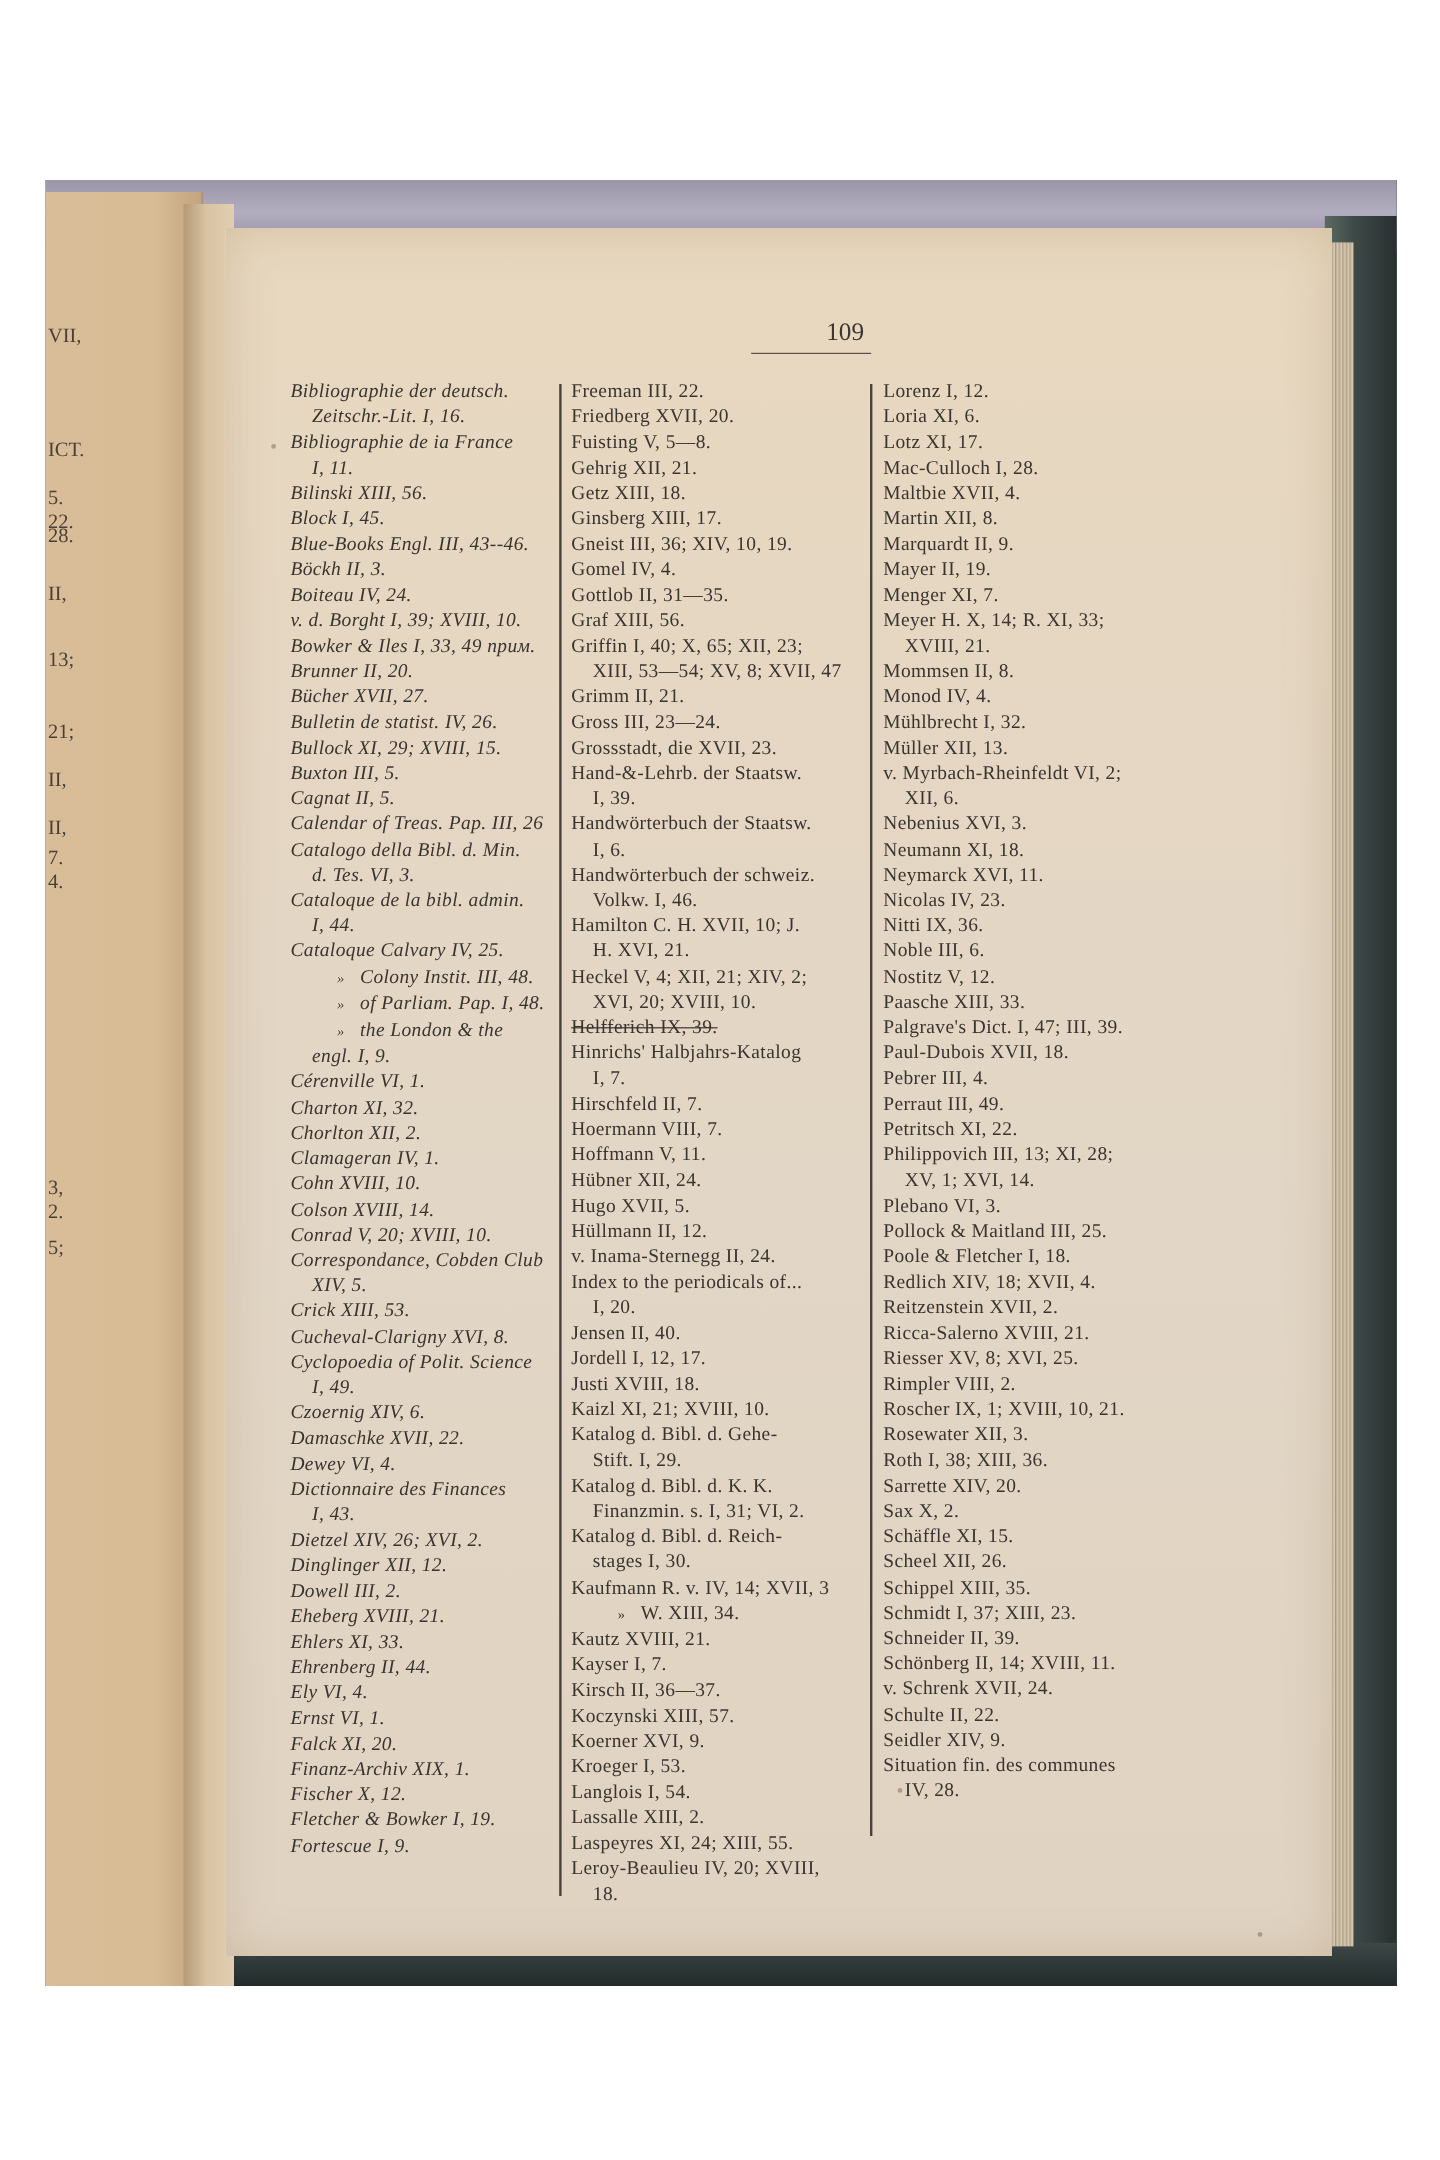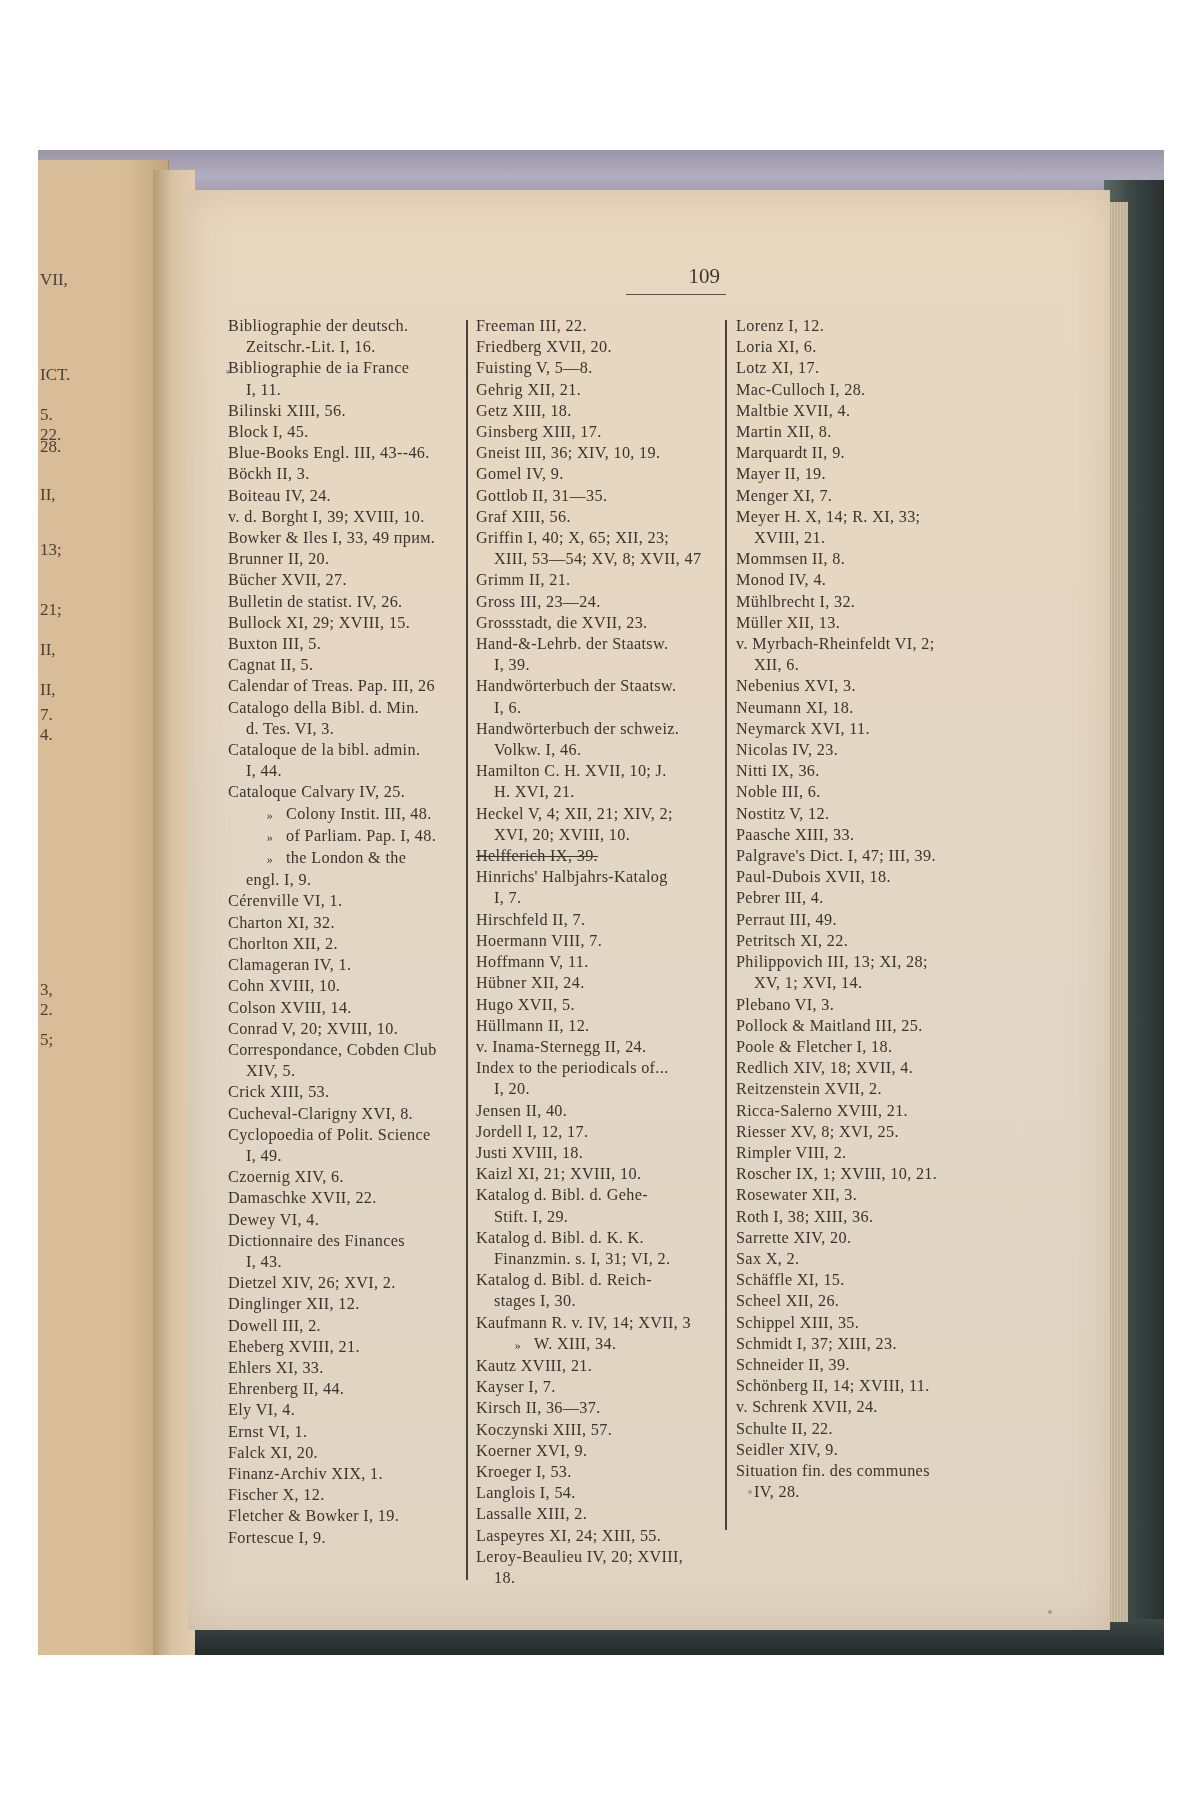--- a/index.html
+++ b/index.html
@@ -57,21 +57,21 @@
     }
     .page-number-rule {
       position: absolute; left: 438px; top: 104px; width: 100px; height: 1px; background: #5a5047;
     }
 
     .col {
       position: absolute; top: 126px;
       font-family: "Liberation Serif", serif; font-size: 16.2px; line-height: 21.2px;
       color: #3a342f; letter-spacing: 0.35px;
     }
-    .col-1 { left: 40px; width: 226px; }
+    .col-1 { left: 54px; width: 226px; font-style: italic; }
     .col-2 { left: 288px; width: 236px; }
     .col-3 { left: 548px; width: 250px; }
     .col-rule {
       position: absolute; top: 130px; width: 1.5px; background: #4a423a;
     }
     .rule-1 { left: 278px; height: 1260px; }
     .rule-2 { left: 537px; height: 1210px; }
 
     .entry { display: block; text-align: justify; }
     .entry .cont { display: block; padding-left: 18px; }
@@ -176,21 +176,21 @@
         <div class="entry"><span>Fortescue I, 9.</span></div>
       </div>
     <div class="col col-2">
         <div class="entry"><span>Freeman III, 22.</span></div>
         <div class="entry"><span>Friedberg XVII, 20.</span></div>
         <div class="entry"><span>Fuisting V, 5—8.</span></div>
         <div class="entry"><span>Gehrig XII, 21.</span></div>
         <div class="entry"><span>Getz XIII, 18.</span></div>
         <div class="entry"><span>Ginsberg XIII, 17.</span></div>
         <div class="entry"><span>Gneist III, 36; XIV, 10, 19.</span></div>
-        <div class="entry"><span>Gomel IV, 9.</span></div>
+        <div class="entry"><span>Gomel IV, 4.</span></div>
         <div class="entry"><span>Gottlob II, 31—35.</span></div>
         <div class="entry"><span>Graf XIII, 56.</span></div>
         <div class="entry"><span>Griffin I, 40; X, 65; XII, 23;</span><span class="cont">XIII, 53—54; XV, 8; XVII, 47</span></div>
         <div class="entry"><span>Grimm II, 21.</span></div>
         <div class="entry"><span>Gross III, 23—24.</span></div>
         <div class="entry"><span>Grossstadt, die XVII, 23.</span></div>
         <div class="entry"><span>Hand-&amp;-Lehrb. der Staatsw.</span><span class="cont">I, 39.</span></div>
         <div class="entry"><span>Handwörterbuch der Staatsw.</span><span class="cont">I, 6.</span></div>
         <div class="entry"><span>Handwörterbuch der schweiz.</span><span class="cont">Volkw. I, 46.</span></div>
         <div class="entry"><span>Hamilton C. H. XVII, 10; J.</span><span class="cont">H. XVI, 21.</span></div>

